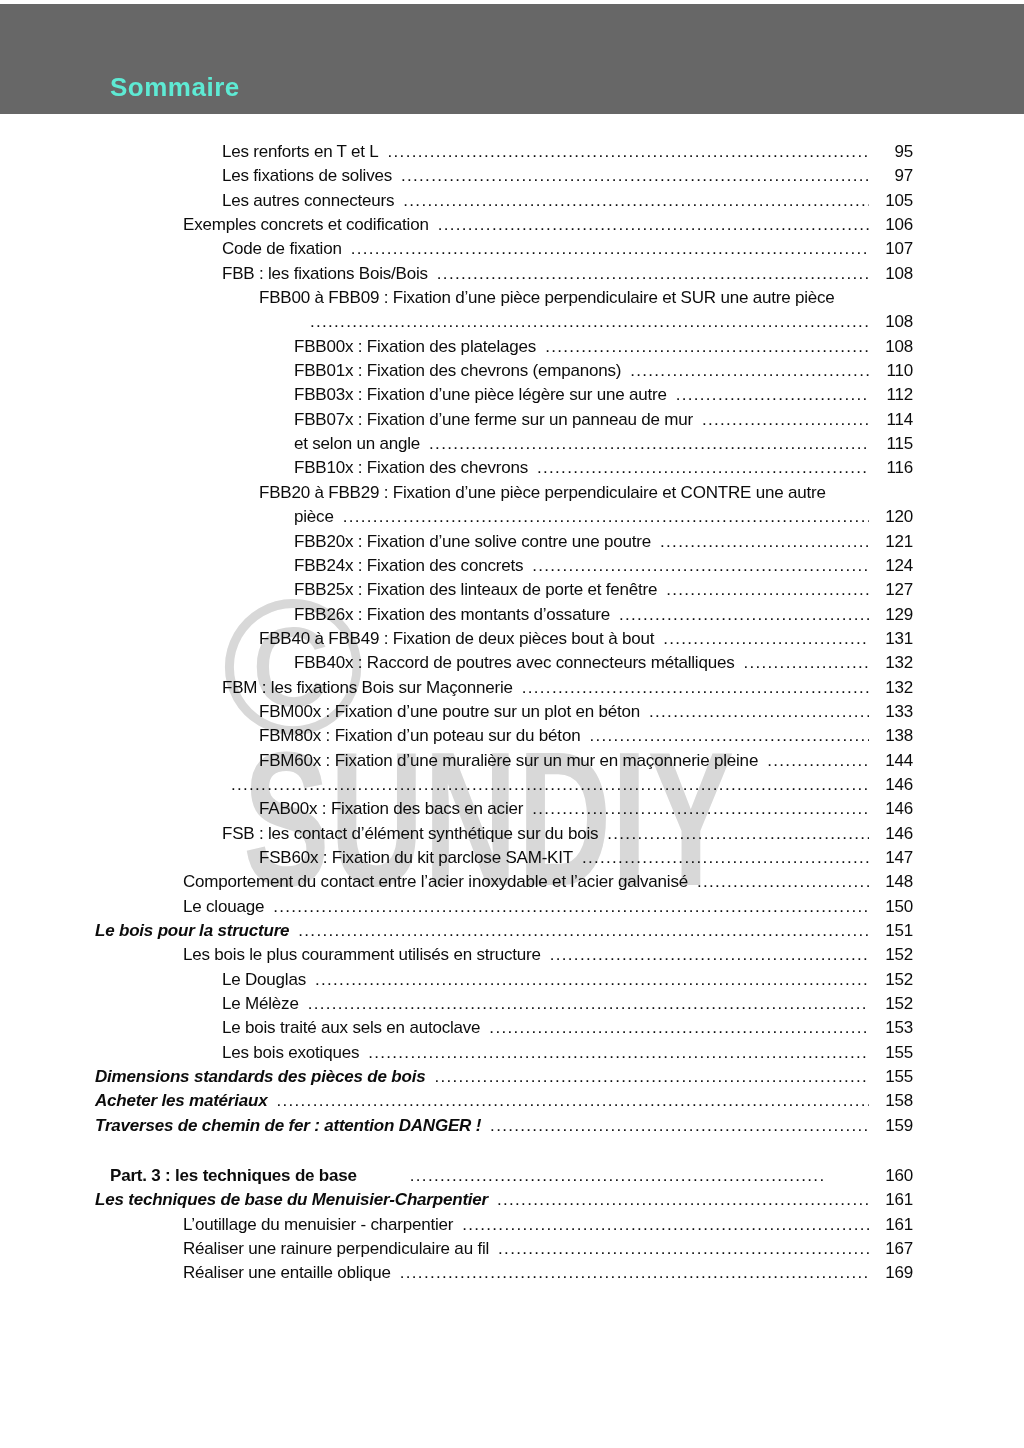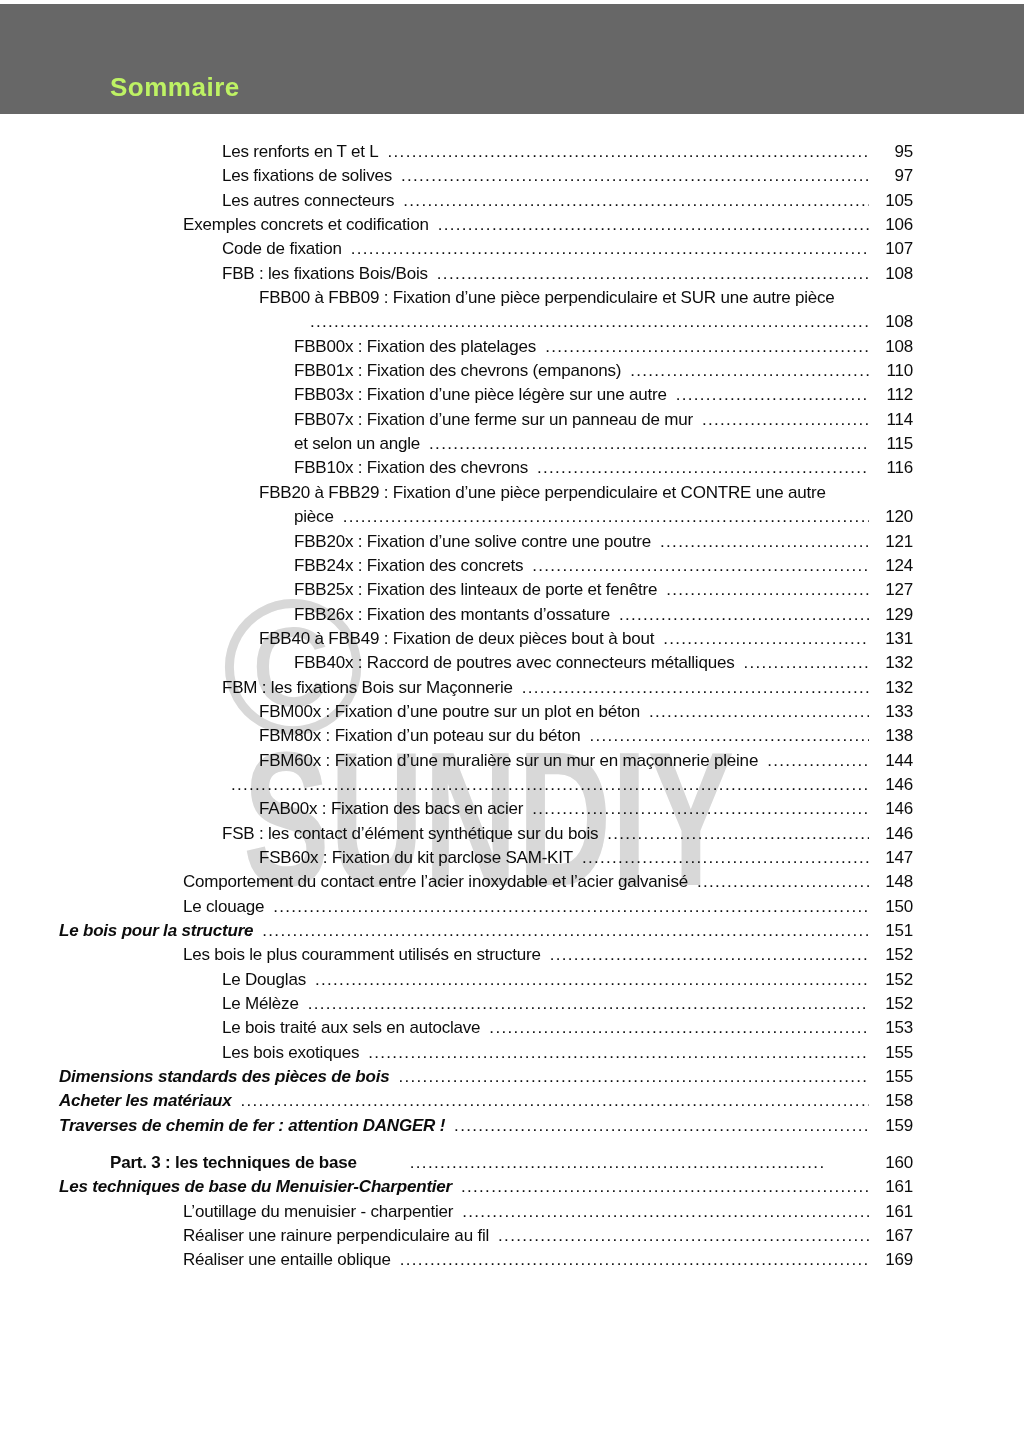--- a/index.html
+++ b/index.html
@@ -8,21 +8,21 @@
     background:#ffffff;
     font-family:"Liberation Sans","DejaVu Sans",sans-serif;
   }
   
   .band{
     position:absolute;left:0;top:4px;width:1024px;height:110px;
     z-index:3;
   }
   .band h1{
     margin:0;position:absolute;left:110px;top:70px;
-    font-size:26px;font-weight:bold;color:#bef264;letter-spacing:.5px;
+    font-size:26px;font-weight:bold;color:#5eead4;letter-spacing:.5px;
     line-height:1;
   }
   
   .wm{position:absolute;z-index:0;line-height:1;user-select:none;}
   .wm-copy{
     left:222px;top:570px;font-size:193px;font-weight:normal;
   }
   .wm-text{
     left:243px;top:723px;font-size:130px;font-weight:bold;letter-spacing:0;
     transform:scaleY(1.47);transform-origin:left top;
@@ -36,29 +36,29 @@
     display:flex;align-items:baseline;line-height:24.35px;height:24.35px;
     white-space:nowrap;
   }
   .row .lbl{flex:0 0 auto;white-space:nowrap;}
   .row .dots{
     flex:1 1 auto;overflow:hidden;white-space:nowrap;
     margin-left:9px;letter-spacing:1.3px;
   }
   .row .pg{flex:0 0 auto;min-width:44px;text-align:right;}
   .lvl0{margin-left:110px;}
-  .lvl1{margin-left:59px;}
+  .lvl1{margin-left:95px;}
   .lvl2{margin-left:183px;}
   .lvl3{margin-left:222px;}
   .lvl4{margin-left:259px;}
   .lvl5{margin-left:294px;align-items:center;}
   .lvl6{margin-left:301px;}
   .bi .lbl{font-weight:bold;font-style:italic;}
   .b .lbl{font-weight:bold;}
-  .gap{margin-top:13px;gap:44px;}
+  .gap{margin-top:26px;gap:44px;}
 </style>
 </head>
 <body style="color: rgb(12, 12, 12);">
 
 <div class="band" style="background: rgb(103, 103, 103);">
   <h1>Sommaire</h1>
 </div>
 
 <span class="wm wm-copy" style="color: rgb(216, 216, 216);">©</span>
 <span class="wm wm-text" style="color: rgb(216, 216, 216);">SUNDIY</span>

